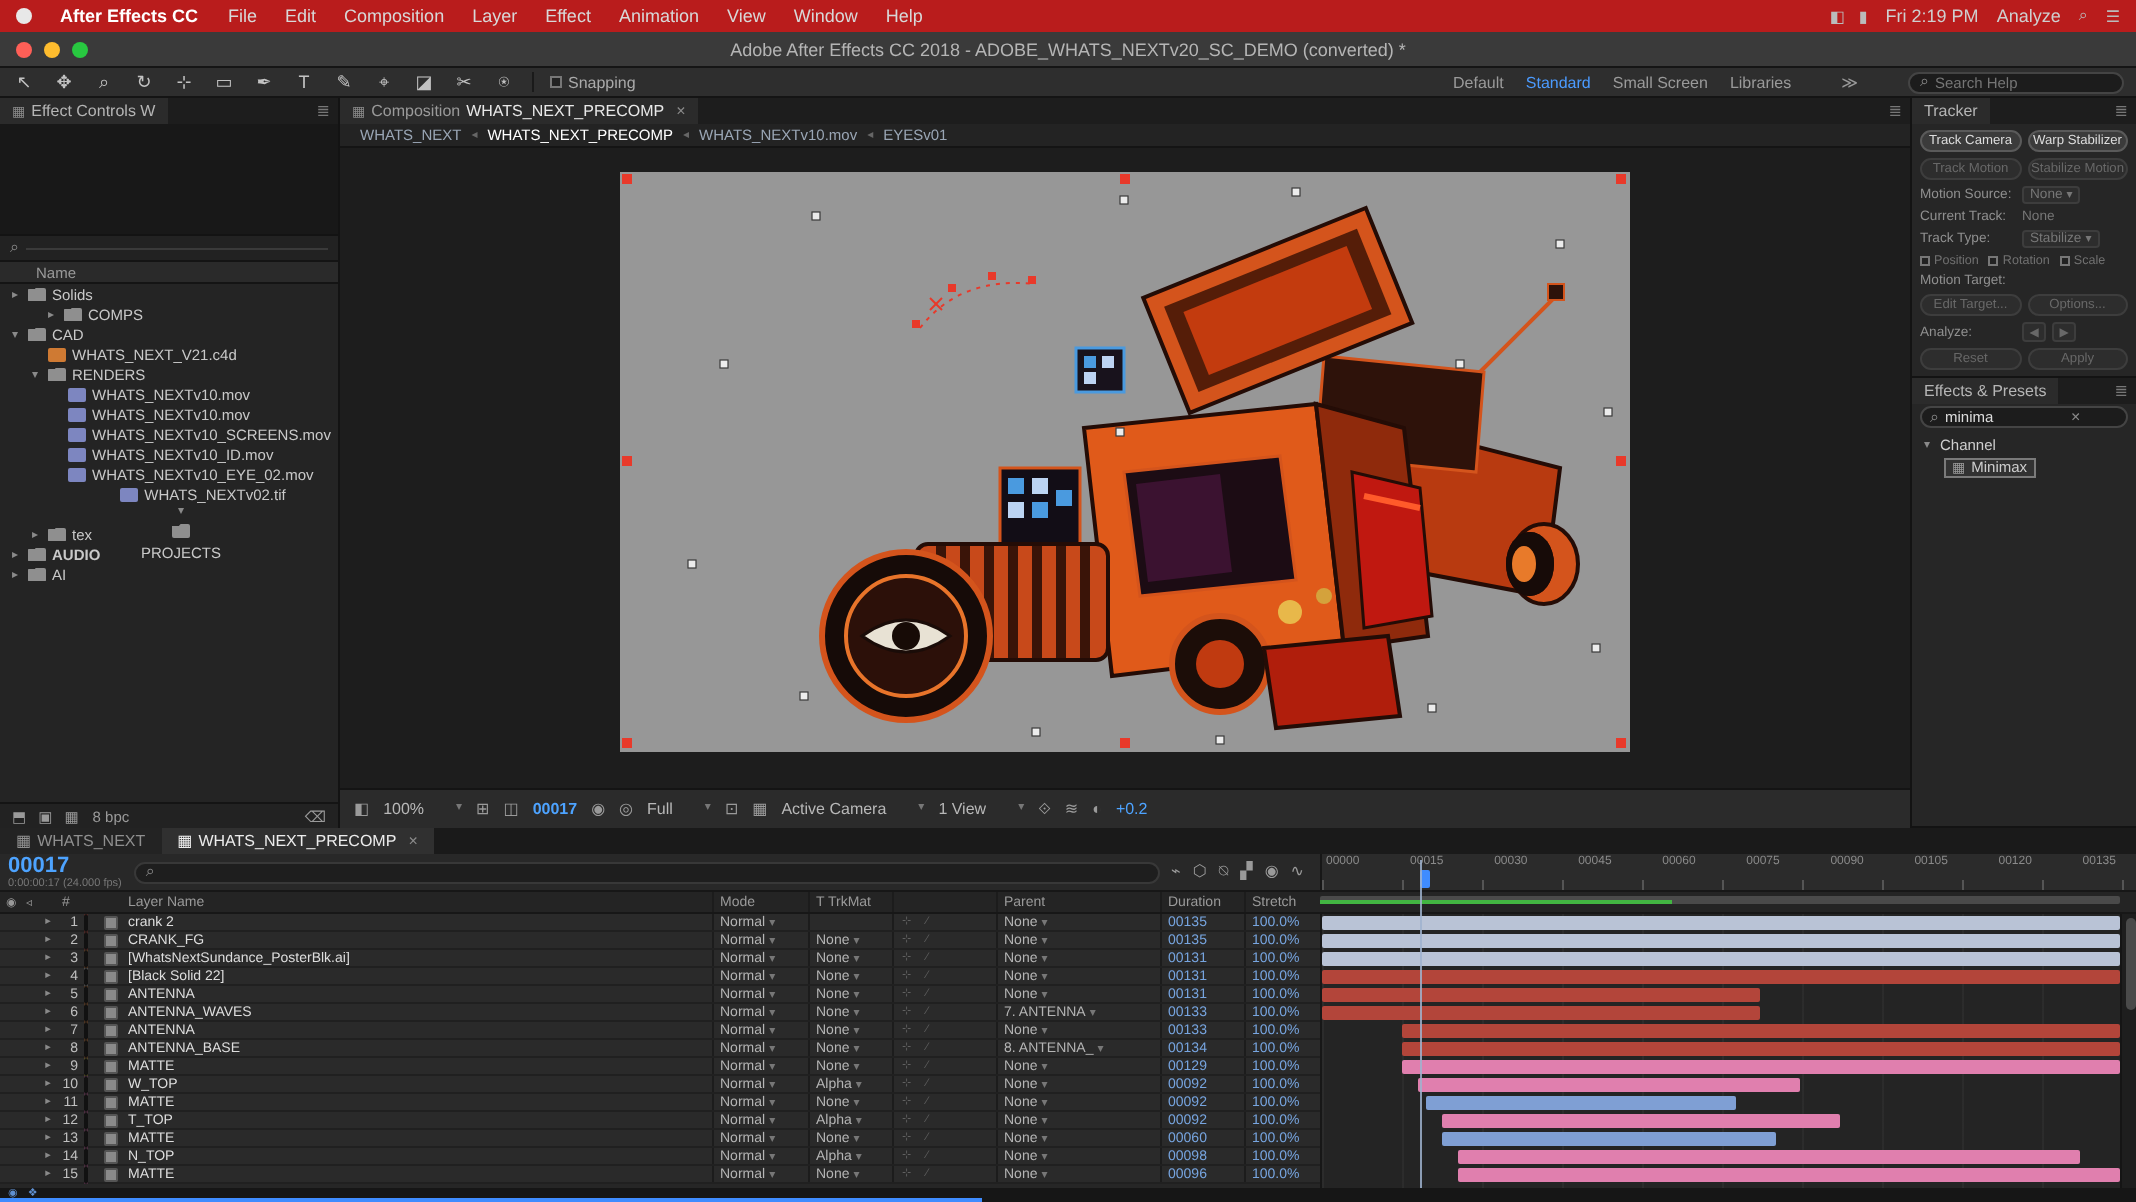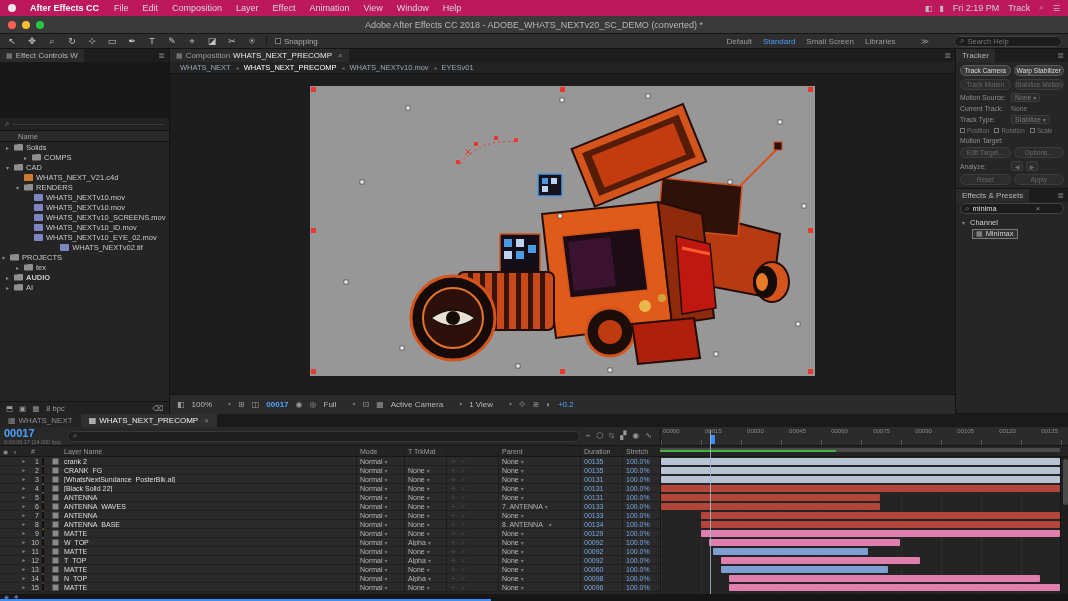--- a/index.html
+++ b/index.html
@@ -1,21 +1,21 @@
 <!DOCTYPE html>
 <html style="--accent: #3f8cff; --timecode-blue: #4da3ff; --duration-text: #77a5e0; --comp-background: #979797; --cache-green: #42b542; --selection-red: #e8392a; --workspace-active: #4b9bff;"><head>
 <meta charset="utf-8">
 <style>
   *{box-sizing:border-box;margin:0;padding:0}
   html,body{background:#000}
   #app{position:relative;width:1068px;height:601px;background:#1e1e1e;overflow:hidden;
        font-family:"Liberation Sans","DejaVu Sans",sans-serif;color:#c8c8c8;cursor:default}
 
   
-  .menubar{position:absolute;top:0;left:0;right:0;height:16px;background:#be185d;
+  .menubar{position:absolute;top:0;left:0;right:0;height:16px;background:#b91c1c;
            display:flex;align-items:center;font-size:9px;color:#d8d8d8;padding:0 8px;gap:2px}
   .apple{width:8px;height:8px;border-radius:50%;background:#e8e8e8;margin-right:6px;flex:none}
   .appname{font-weight:bold;color:#fff;padding:0 6px}
   .menu-items{display:flex}
   .menu-item{padding:0 7px}
   .menu-right{margin-left:auto;display:flex;align-items:center;gap:9px;color:#cfcfcf}
   .menu-right .glyph{font-size:8px;color:#bbb}
 
   
   .titlebar{position:absolute;top:16px;left:0;right:0;height:18px;background:#3a3a3a;
@@ -191,21 +191,21 @@
         <span class="menu-item">View</span>
         <span class="menu-item">Window</span>
         <span class="menu-item">Help</span>
       </nav>
     <div class="menu-right">
       <span id="menu-status-icons" style="display:flex;gap:7px">
           <span class="glyph">◧</span>
           <span class="glyph">▮</span>
         </span>
       <span>Fri 2:19 PM</span>
-      <span>Track</span>
+      <span>Analyze</span>
       <span class="glyph">⌕</span>
       <span class="glyph">☰</span>
     </div>
   </div>
 
   <div class="titlebar">
     <div class="traffic">
       <span class="tl-dot tl-red"></span>
       <span class="tl-dot tl-yellow"></span>
       <span class="tl-dot tl-green"></span>
@@ -316,21 +316,21 @@
           <div class="ptree-row" style="padding-left: 24px;">
             <span class="twirl"></span>
             <span class="ficon footage"></span>
             <span>WHATS_NEXTv10_EYE_02.mov</span>
           </div>
           <div class="ptree-row" style="padding-left: 24px; justify-content: center;">
             <span class="twirl"></span>
             <span class="ficon footage"></span>
             <span>WHATS_NEXTv02.tif</span>
           </div>
-          <div class="ptree-row" style="padding-left: 0;">
+          <div class="ptree-row" style="padding-left: 12px; flex-direction: column;">
             <span class="twirl">▾</span>
             <span class="ficon folder"></span>
             <span>PROJECTS</span>
           </div>
           <div class="ptree-row" style="padding-left: 14px;">
             <span class="twirl">▸</span>
             <span class="ficon folder"></span>
             <span>tex</span>
           </div>
           <div class="ptree-row" style="padding-left: 4px; font-weight: bold;">

